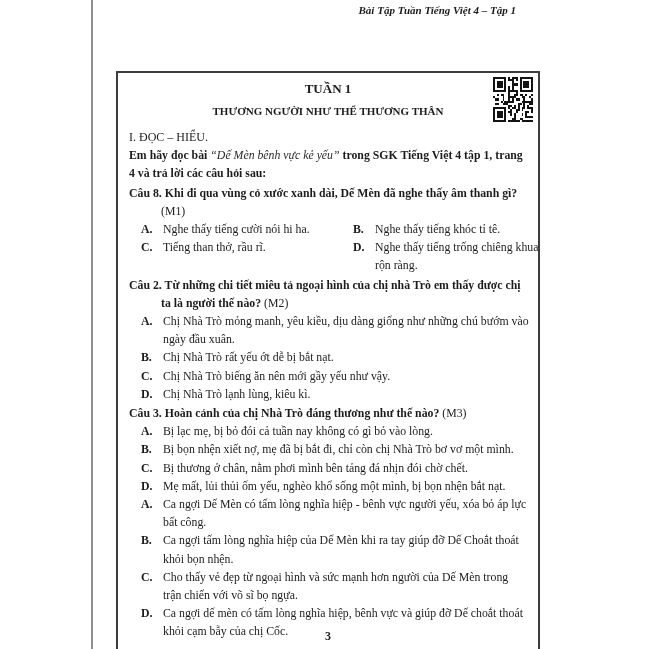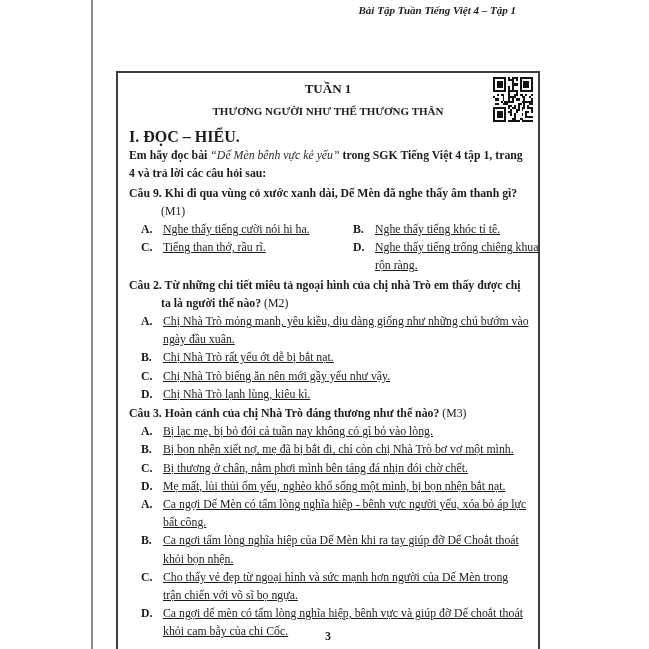--- a/index.html
+++ b/index.html
@@ -15,30 +15,30 @@
     font-style:italic;font-weight:bold;font-size:11px;line-height:14px;
   }
   .page-box{
     position:absolute;left:116px;top:28px;width:424px;height:607px;
     border:2px solid #3d3d3d;box-sizing:border-box;
     padding:4px 9px 0 9px;font-size:11.8px;line-height:18.2px;margin-top:43px;
   }
   .qr{position:absolute;top:4px;right:5px;width:40px;height:45px;}
   .week-title{text-align:center;font-weight:bold;font-size:13px;line-height:17px;margin-top:3px;}
   .main-title{text-align:center;font-weight:bold;font-size:11px;line-height:17px;margin-top:6px;margin-bottom:8px;}
-  .section-heading{font-weight:bold;font-size:16px;padding-left:2px;}
+  .section-heading{font-weight:normal;font-size:12px;padding-left:2px;}
   .section-heading.practice-gap{margin-top:16px;}
   .intro{font-weight:bold;padding-left:2px;}
   .intro .quote{font-weight:normal;font-style:italic;color:#2b2b2b;}
   .question{font-weight:bold;padding-left:34px;text-indent:-32px;margin-top:1px;}
   .question .marker{font-weight:normal;text-align:right;}
   .options{padding-left:14px;}
   .option{display:flex;}
   .option .letter{width:22px;flex:none;font-weight:bold;}
-  .option .opt-text{flex:1;text-decoration:underline;}
+  .option .opt-text{flex:1;}
   .options.two-col{display:grid;grid-template-columns:212px 188px;}
   .exercise{font-weight:bold;padding-left:2px;text-indent:6px;margin-top:2px;}
   .exercise .note{font-weight:normal;font-style:italic;}
   .page-number{position:absolute;top:629px;left:116px;width:424px;text-align:center;
     font-weight:bold;font-size:12px;}
 </style>
 </head>
 <body>
 
 <div class="spine-line"></div>
@@ -180,21 +180,21 @@
       <rect x="2" y="16" width="3" height="3"></rect>
     </svg>
 
   <div class="week-title">TUẦN 1</div>
   <div class="main-title">THƯƠNG NGƯỜI NHƯ THỂ THƯƠNG THÂN</div>
 
   <div class="section-heading">I. ĐỌC – HIỂU.</div>
 
   <div class="intro"><span>Em hãy đọc bài </span><span class="quote">“Dế Mèn bênh vực kẻ yếu”</span><span> trong SGK Tiếng Việt 4 tập 1, trang 4 và trả lời các câu hỏi sau:</span></div>
 
-  <div class="question"><span>Câu 9.</span><span> Khi đi qua vùng cỏ xước xanh dài, Dế Mèn đã nghe thấy âm thanh gì? </span><span class="marker">(M1)</span></div>
+  <div class="question"><span>Câu 8.</span><span> Khi đi qua vùng cỏ xước xanh dài, Dế Mèn đã nghe thấy âm thanh gì? </span><span class="marker">(M1)</span></div>
   <div class="options two-col">
     <div class="option">
         <span class="letter">A.</span>
         <span class="opt-text">Nghe thấy tiếng cười nói hi ha.</span>
       </div>
     <div class="option">
         <span class="letter">B.</span>
         <span class="opt-text">Nghe thấy tiếng khóc tỉ tê.</span>
       </div>
     <div class="option">

